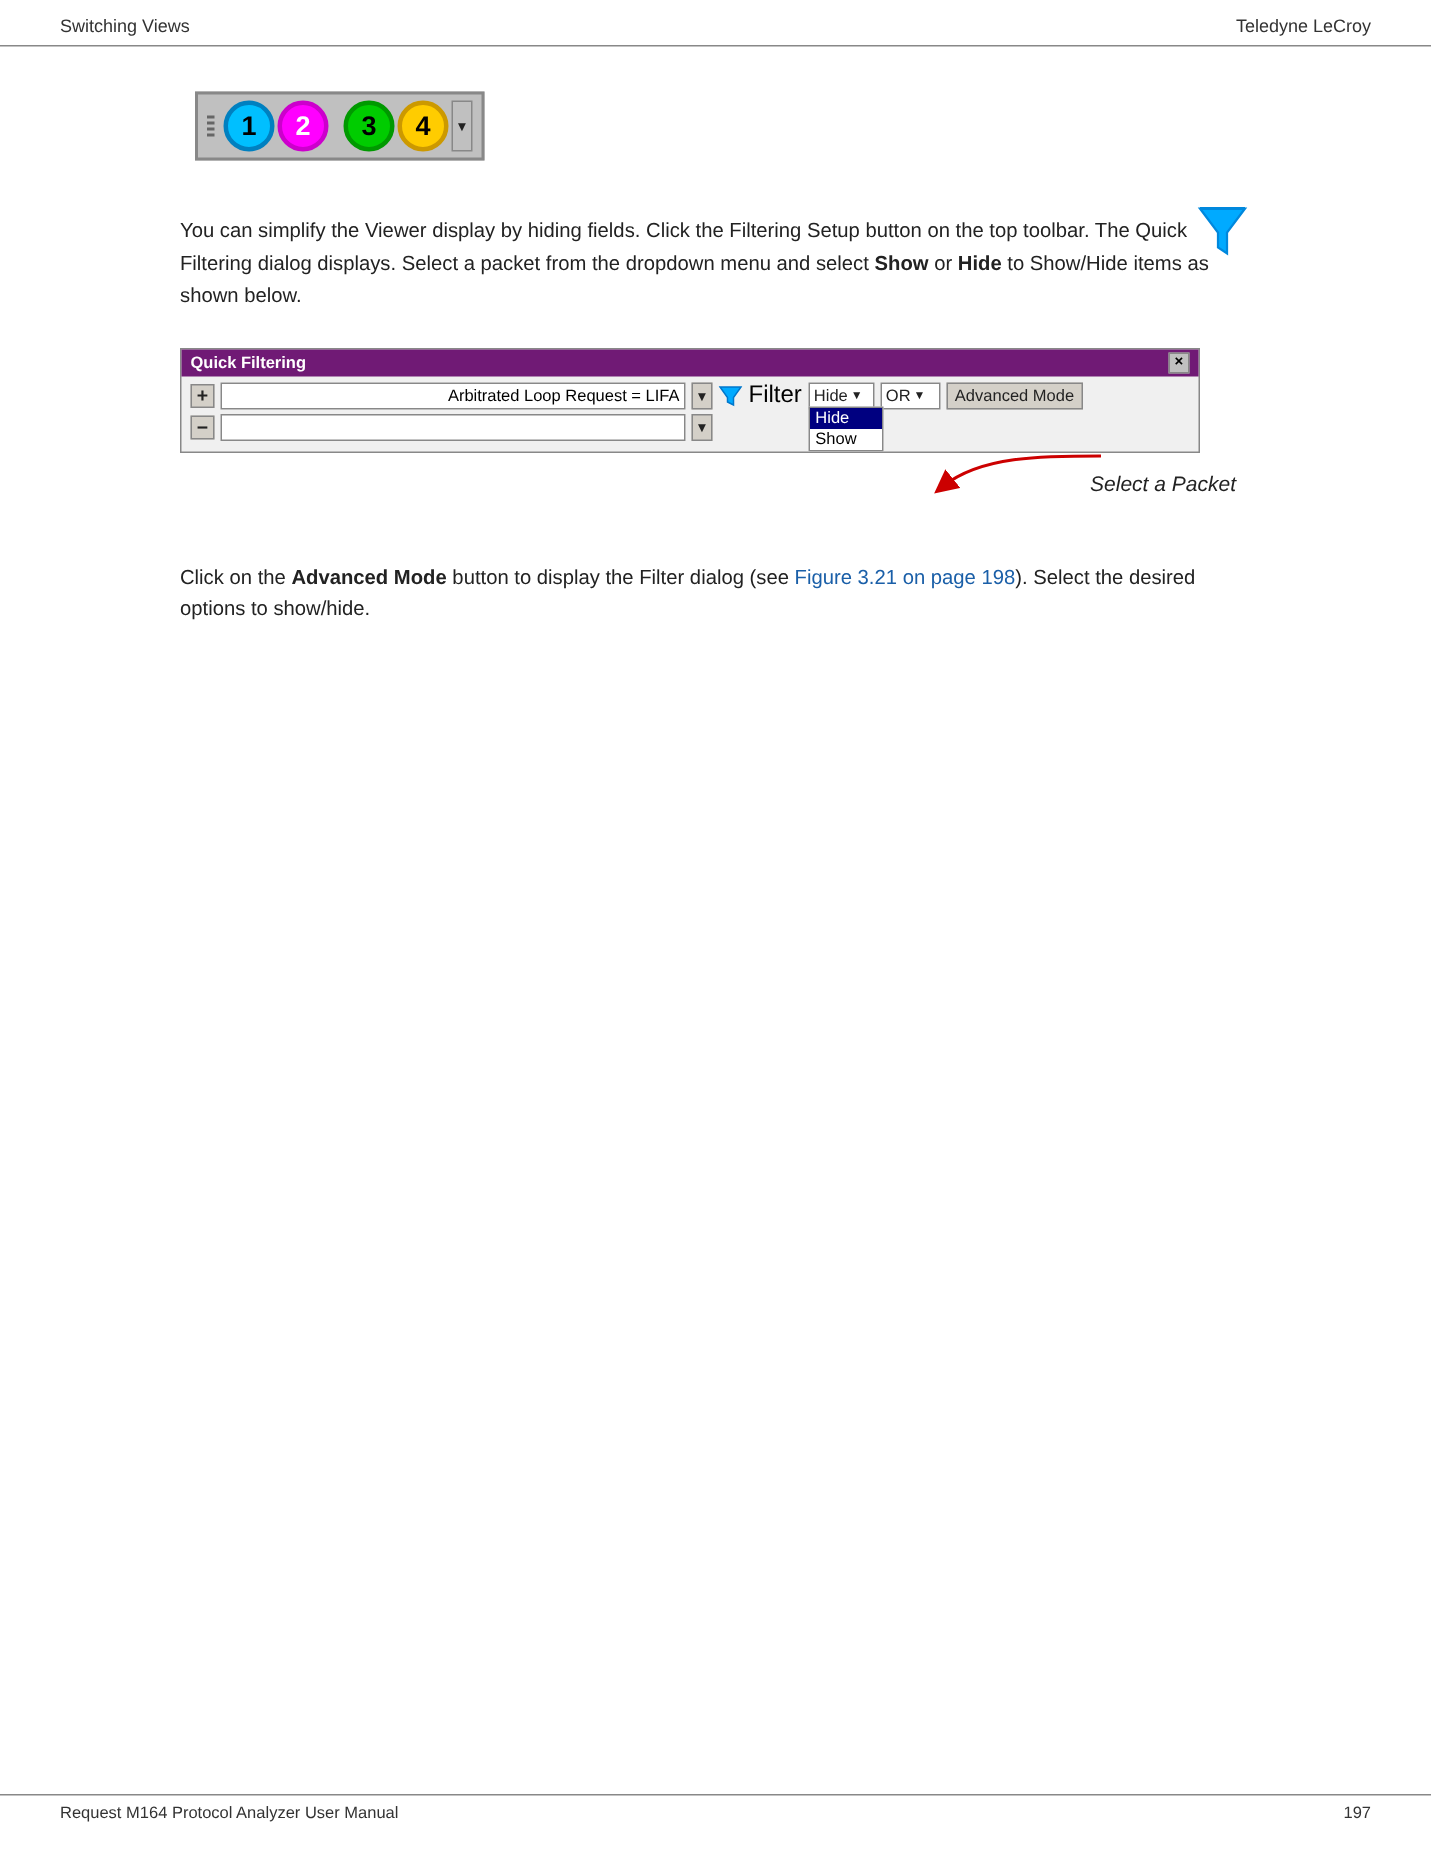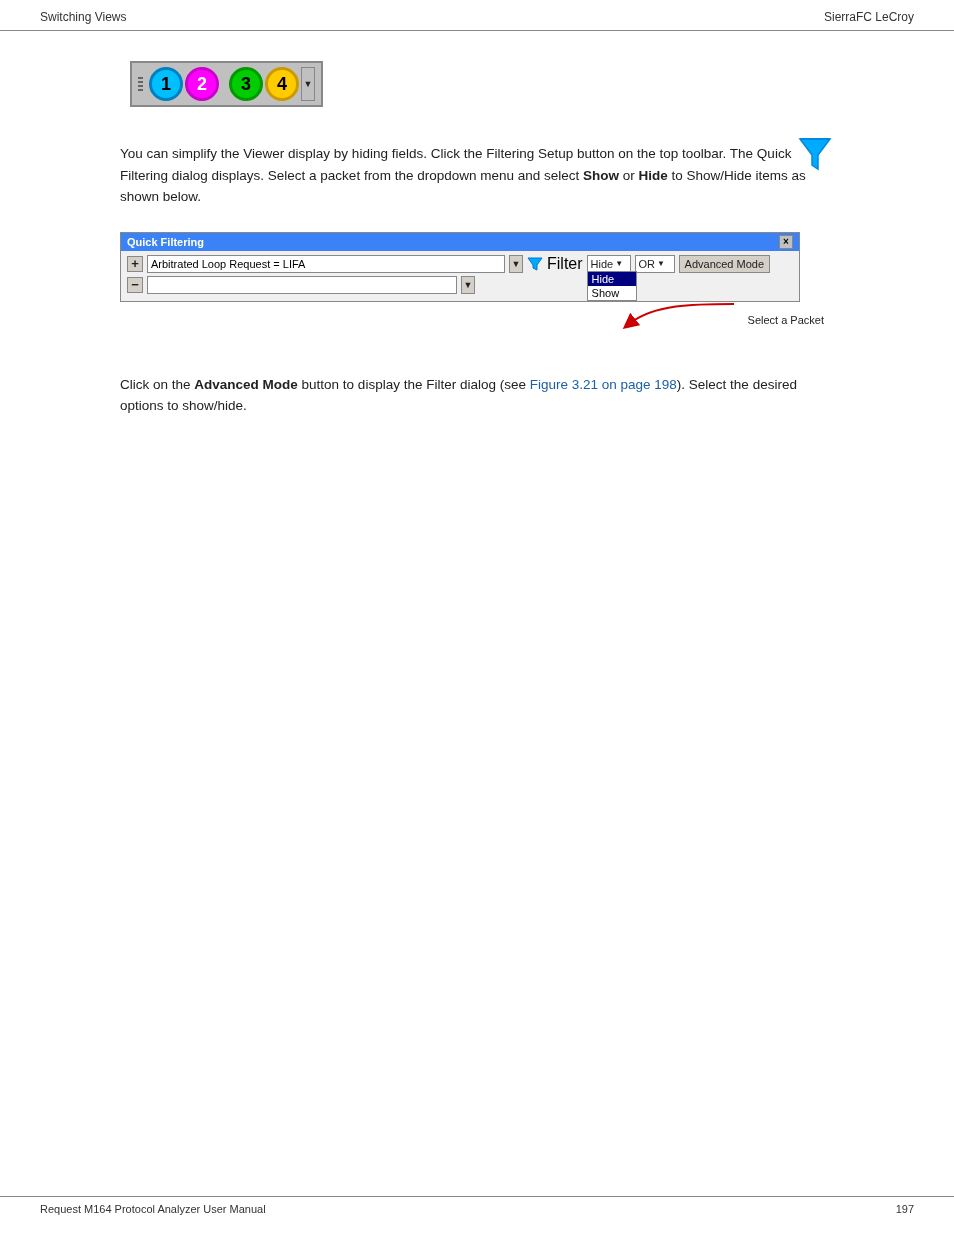--- a/index.html
+++ b/index.html
@@ -114,21 +114,21 @@
     
     .quick-filter-dialog {
       border: 1px solid #888;
       background: #f0f0f0;
       width: 680px;
       margin-top: 16px;
       font-size: 11px;
       position: relative;
     }
     .qf-titlebar {
-      background: #3b82f6;
+      background: #701a75;
       color: #fff;
       padding: 2px 6px;
       display: flex;
       justify-content: space-between;
       align-items: center;
       font-size: 11px;
       font-weight: bold;
     }
     .qf-close-btn {
       background: #c0c0c0;
@@ -242,22 +242,23 @@
     
     .annotation-area {
       position: relative;
       height: 50px;
       margin-top: 2px;
     }
     .select-packet-label {
       position: absolute;
       right: 10px;
       top: 10px;
-      font-size: 11px;
+      font-size: 14px;
       color: #222;
+      font-style: italic;
     }
     .arrow-svg {
       position: absolute;
       top: -10px;
       right: 0;
       width: 300px;
       height: 60px;
     }
 
     
@@ -282,21 +283,21 @@
       border-top: 1px solid #888;
       padding-top: 6px;
     }
 
   </style>
 </head>
 <body>
 
 <div class="page-header">
   <span>Switching Views</span>
-  <span>SierraFC LeCroy</span>
+  <span>Teledyne LeCroy</span>
 </div>
 
 <div class="page-content">
 
 
   <div class="toolbar-mockup">
     <div class="toolbar-bar">
       <div class="toolbar-grip">
         <div></div>
           <div></div>
@@ -327,21 +328,21 @@
 
     <div class="quick-filter-dialog">
       <div class="qf-titlebar">
         <span>Quick Filtering</span>
         <div class="qf-close-btn">×</div>
       </div>
       <div class="qf-body">
 
         <div class="qf-row">
           <div class="qf-plus-btn">+</div>
-          <input class="qf-input" type="text" value="Arbitrated Loop Request = LIFA" style="width: 358px; flex: 0 0 auto;">
+          <input class="qf-input" type="text" value="Arbitrated Loop Request = LIFA" style="width: 310px; flex: 0 0 auto; text-align: right;">
           <div class="qf-dropdown-arrow">▼</div>
 
           <svg width="16" height="16" viewBox="0 0 16 16" xmlns="http://www.w3.org/2000/svg">
             <polygon points="1,2 15,2 10,9 10,14 6,12 6,9" fill="#00aaff" stroke="#0077cc" stroke-width="1"></polygon>
           </svg>
           <span class="qf-filter-label">Filter</span>
 
           <div style="position:relative;">
             <div class="qf-hide-dropdown" style="width:44px;">
               <span>Hide</span>

